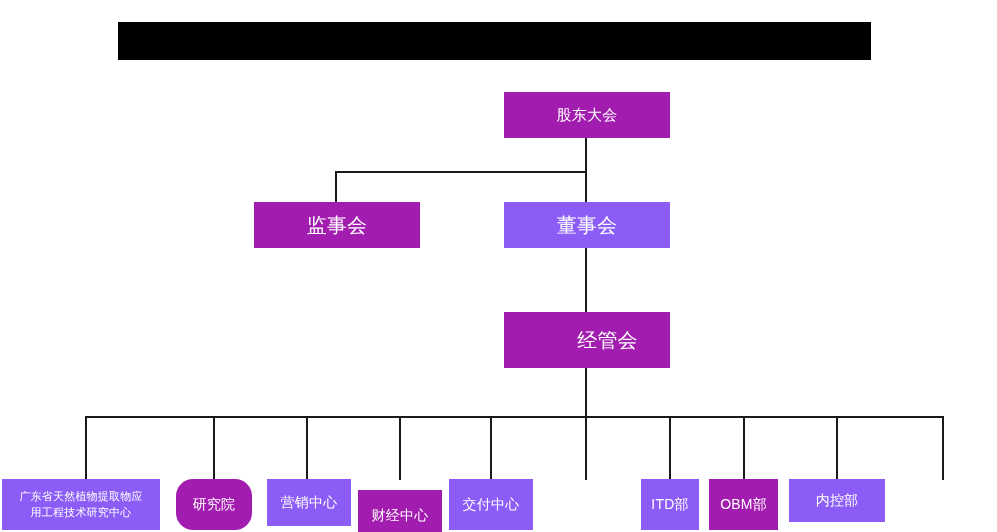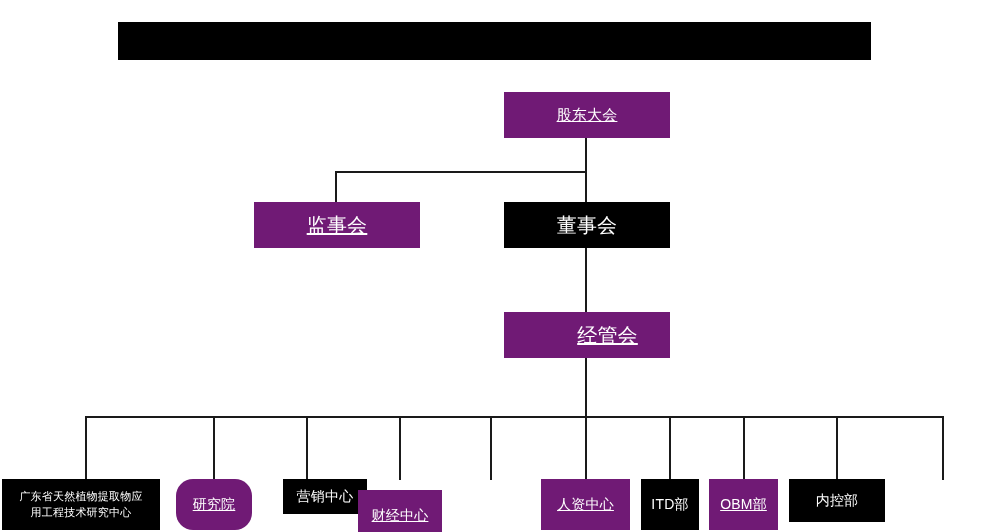--- a/index.html
+++ b/index.html
@@ -43,22 +43,22 @@
     display: flex;
     align-items: center;
     justify-content: center;
     text-align: center;
     color: #ffffff;
     line-height: 1.25;
     padding: 2px 3px;
     white-space: pre-line;
     letter-spacing: 0.2px;
   }
-  .node.dark  { background: #701a75; text-decoration: underline; }
-  .node.light { background: #000000; }
+  .node.dark  { background: #a21caf; }
+  .node.light { background: #8b5cf6; }
 
   .node.lvl-top   { font-size: 15px; font-weight: 400; }
   .node.lvl-mid   { font-size: 20px; font-weight: 400; }
   .node.leaf      { font-size: 14px; font-weight: 400; }
   .node.leaf-small{ font-size: 11px; font-weight: 400; line-height: 1.45; }
 </style>
 </head>
 <body>
 
 <div id="chart-root">
@@ -85,33 +85,33 @@
   <div class="line line-v" style="left:743px; top:416px; height:64px;"></div>
   <div class="line line-v" style="left:836px; top:416px; height:64px;"></div>
   <div class="line line-v" style="left:942px; top:416px; height:64px;"></div>
 
   <div class="node dark lvl-top" style="left:504px; top:92px; width:166px; height:46px;">股东大会</div>
 
   <div class="node dark lvl-mid" style="left:254px; top:202px; width:166px; height:46px;">监事会</div>
 
   <div class="node light lvl-mid" style="left:504px; top:202px; width:166px; height:46px;">董事会</div>
 
-  <div class="node dark lvl-mid" style="left:504px; top:312px; width:166px; height:46px;padding-left:44px;">经管会</div>
+  <div class="node dark lvl-mid" style="left:504px; top:312px; width:166px; height:56px;padding-left:44px;">经管会</div>
 
   <div class="node light leaf-small" style="left:2px; top:479px; width:158px; height:51px;">广东省天然植物提取物应
 用工程技术研究中心</div>
 
   <div class="node dark leaf" style="left:176px; top:479px; width:76px; height:51px;border-radius:17px;">研究院</div>
 
-  <div class="node light leaf" style="left:267px; top:479px; width:84px; height:35px;margin-left:16px;">营销中心</div>
+  <div class="node light leaf" style="left:267px; top:479px; width:84px; height:47px;">营销中心</div>
 
   <div class="node dark leaf" style="left:358px; top:479px; width:84px; height:51px;margin-top:11px;">财经中心</div>
 
+  <div class="node light leaf" style="left:449px; top:479px; width:84px; height:51px;">交付中心</div>
 
-  <div class="node dark leaf" style="left:541px; top:479px; width:89px; height:51px;">人资中心</div>
 
   <div class="node light leaf" style="left:641px; top:479px; width:58px; height:51px;">ITD部</div>
 
   <div class="node dark leaf" style="left:709px; top:479px; width:69px; height:51px;">OBM部</div>
 
   <div class="node light leaf" style="left:789px; top:479px; width:96px; height:43px;">内控部</div>
 
 
 </div>
 

